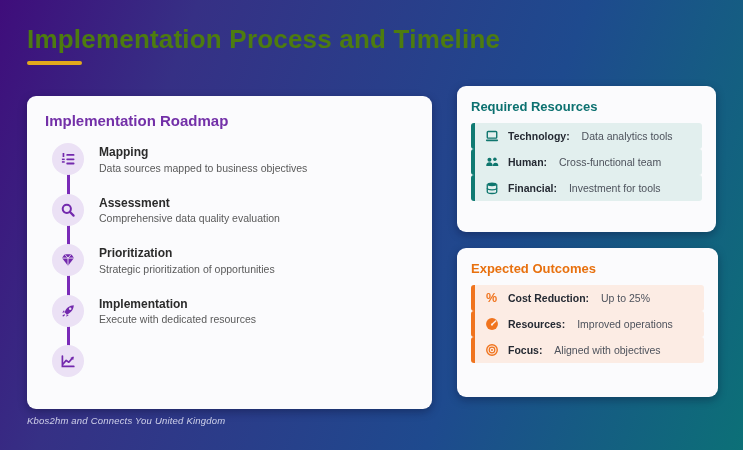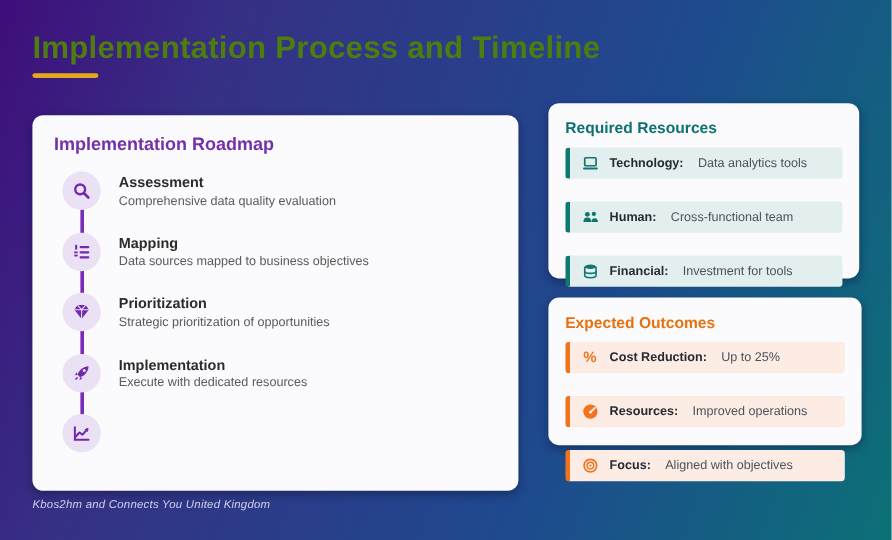--- a/index.html
+++ b/index.html
@@ -21,21 +21,21 @@
     width: 55px; height: 4px; border-radius: 2px; background: #e3a91c;
   }
 
   
   .card {
     position: absolute; background: #fbfbfd; border-radius: 9px;
     box-shadow: 0 3px 8px rgba(10,10,40,.35);
   }
   .card-left  { left: 27px;  top: 96px;  width: 405px; height: 313px; padding: 16px 18px; }
   .card-res   { left: 457px; top: 86px;  width: 259px; height: 146px; padding: 13px 14px; }
-  .card-out   { left: 457px; top: 248px; width: 261px; height: 123px; padding: 13px 14px; }
+  .card-out   { left: 457px; top: 248px; width: 261px; height: 149px; padding: 13px 14px; }
 
   .roadmap-heading { font-size: 15px; font-weight: 700; color: #7330a8; }
   .res-heading     { font-size: 13px; font-weight: 700; color: #0c7170; }
   .out-heading     { font-size: 13px; font-weight: 700; color: #e8710f; }
 
   
   .timeline { position: relative; margin-top: 14px; padding-left: 7px; }
   .timeline-line {
     position: absolute; left: 21.5px; top: 16px; width: 3px; height: 202px;
     background: #7a2bb8; border-radius: 2px;
@@ -48,21 +48,21 @@
   }
   .step-badge svg { width: 16px; height: 16px; }
   .step-text { padding-top: 2px; }
   .step-title { font-size: 12px; font-weight: 700; color: #2b2b2b; }
   .step-desc  { font-size: 10.5px; color: #5a5a5a; margin-top: 2.5px; }
 
   
   .row-list { margin-top: 9px; }
   .info-row {
     display: flex; align-items: center; gap: 9px;
-    height: 26px; margin-bottom: 19px; padding-left: 9px;
+    height: 26px; margin-bottom: 0; padding-left: 9px;
     border-radius: 3px; font-size: 10.5px;
   }
   .row-res { background: #e2efee; border-left: 4px solid #0f7a72; }
   .row-out { background: #fcece4; border-left: 4px solid #f0741e; }
   .row-icon { display: flex; align-items: center; justify-content: center; width: 15px; }
   .row-res .row-icon { color: #0f766e; }
   .row-out .row-icon { color: #f0741e; }
   .row-icon svg { width: 14px; height: 14px; }
   .row-icon .pct { font-weight: 700; font-size: 12.5px; line-height: 1; }
   .info-row b { color: #252a33; font-weight: 700; white-space: pre; }
@@ -81,52 +81,52 @@
 <div class="title-underline"></div>
 
 <section class="card card-left">
   <h2 class="roadmap-heading">Implementation Roadmap</h2>
   <div class="timeline">
     <div class="timeline-line"></div>
 
   <div class="step">
         <div class="step-badge">
           <span class="icon-holder" style="display:flex">
-            <svg viewBox="0 0 16 16">
-              <circle cx="6.8" cy="6.8" r="4.1" fill="none" stroke="currentColor" stroke-width="2"></circle>
-              <line x1="10" y1="10" x2="13.6" y2="13.6" stroke="currentColor" stroke-width="2.2" stroke-linecap="round"></line>
-            </svg>
-          </span>
-        </div>
-        <div class="step-text">
-          <div class="step-title">Assessment</div>
-          <div class="step-desc">Comprehensive data quality evaluation</div>
-        </div>
-      </div>
-      <div class="step">
-        <div class="step-badge">
-          <span class="icon-holder" style="display:flex">
             <svg viewBox="0 0 16 16" fill="currentColor">
               <rect x="2.6" y="2" width="1.7" height="4"></rect>
               <rect x="6.3" y="3" width="8.2" height="1.8" rx=".9"></rect>
               <rect x="1.9" y="7.6" width="2.8" height="1.5"></rect>
               <rect x="1.9" y="10.2" width="2.8" height="1.5"></rect>
               <rect x="6.3" y="7.4" width="8.2" height="1.8" rx=".9"></rect>
               <rect x="6.3" y="11.6" width="8.2" height="1.8" rx=".9"></rect>
             </svg>
           </span>
         </div>
         <div class="step-text">
           <div class="step-title">Mapping</div>
           <div class="step-desc">Data sources mapped to business objectives</div>
         </div>
       </div>
       <div class="step">
         <div class="step-badge">
           <span class="icon-holder" style="display:flex">
+            <svg viewBox="0 0 16 16">
+              <circle cx="6.8" cy="6.8" r="4.1" fill="none" stroke="currentColor" stroke-width="2"></circle>
+              <line x1="10" y1="10" x2="13.6" y2="13.6" stroke="currentColor" stroke-width="2.2" stroke-linecap="round"></line>
+            </svg>
+          </span>
+        </div>
+        <div class="step-text">
+          <div class="step-title">Assessment</div>
+          <div class="step-desc">Comprehensive data quality evaluation</div>
+        </div>
+      </div>
+      <div class="step">
+        <div class="step-badge">
+          <span class="icon-holder" style="display:flex">
             <svg viewBox="0 0 16 16" fill="currentColor">
               <path d="M4.6 2.2 h6.8 L14 6.1 8 13.8 2 6.1 Z"></path>
               <path d="M4.6 2.2 L8 6.1 11.4 2.2 M2 6.1 h12 M8 6.1 8 13.8" stroke="#ebe1f5" stroke-width=".9" fill="none"></path>
             </svg>
           </span>
         </div>
         <div class="step-text">
           <div class="step-title">Prioritization</div>
           <div class="step-desc">Strategic prioritization of opportunities</div>
         </div>

